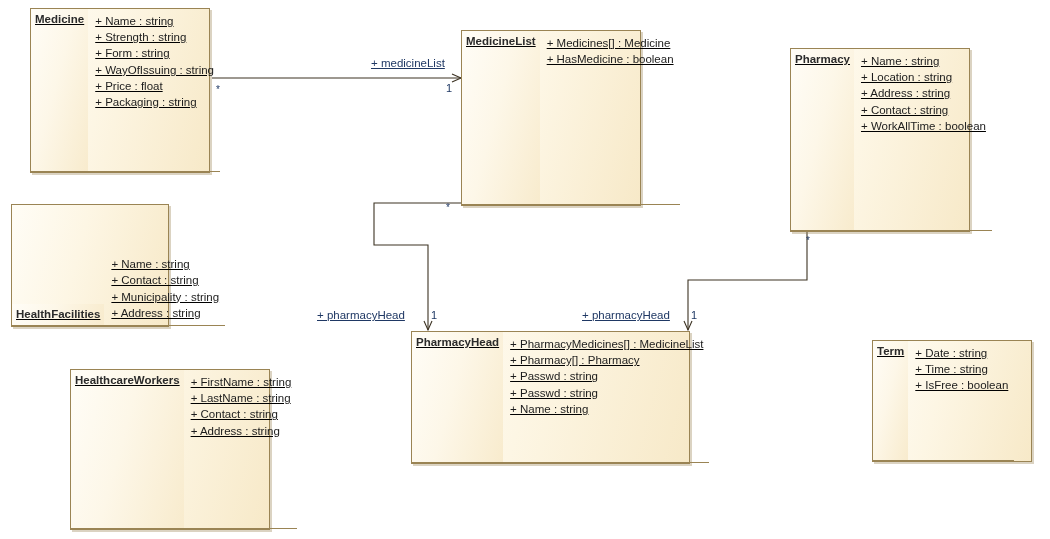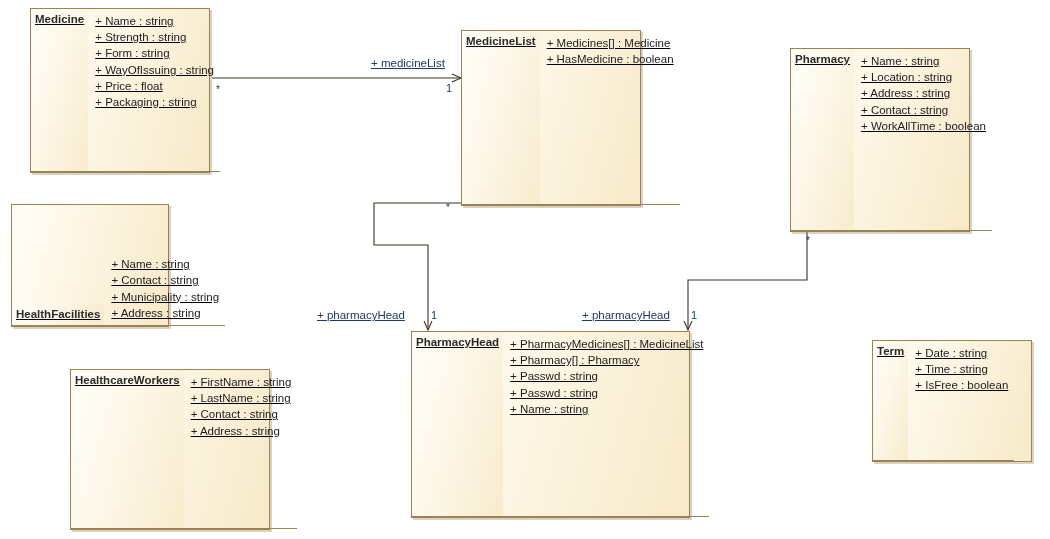--- a/index.html
+++ b/index.html
@@ -178,21 +178,21 @@
     <div class="uml-title">HealthcareWorkers</div>
     <div class="uml-attrs">
       <div class="uml-attr">+ FirstName : string</div>
       <div class="uml-attr">+ LastName : string</div>
       <div class="uml-attr">+ Contact : string</div>
       <div class="uml-attr">+ Address : string</div>
     </div>
     <div class="uml-ops"></div>
   </div>
 
-  <div class="uml-class has-flex" style="left:411px; top:331px; width:279px; height:187px;">
+  <div class="uml-class has-flex" style="left:411px; top:331px; width:279px; height:133px;">
     <div class="uml-title">PharmacyHead</div>
     <div class="uml-attrs">
       <div class="uml-attr">+ PharmacyMedicines[] : MedicineList</div>
       <div class="uml-attr">+ Pharmacy[] : Pharmacy</div>
       <div class="uml-attr">+ Passwd : string</div>
       <div class="uml-attr">+ Passwd : string</div>
       <div class="uml-attr">+ Name : string</div>
     </div>
     <div class="uml-ops"></div>
   </div>

